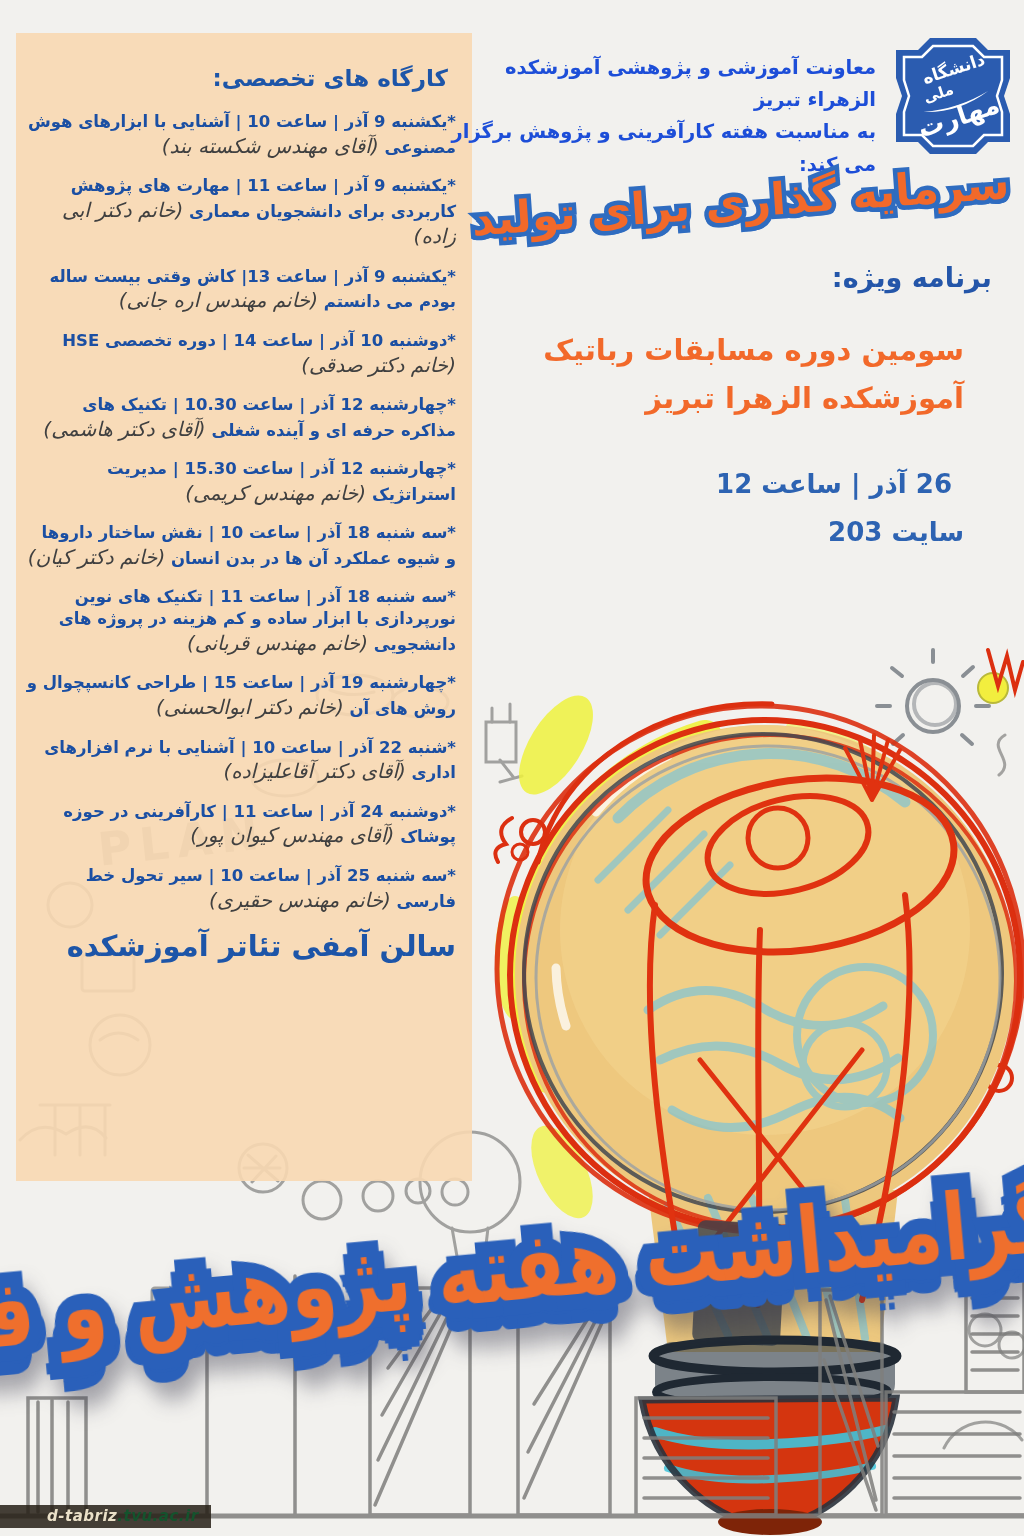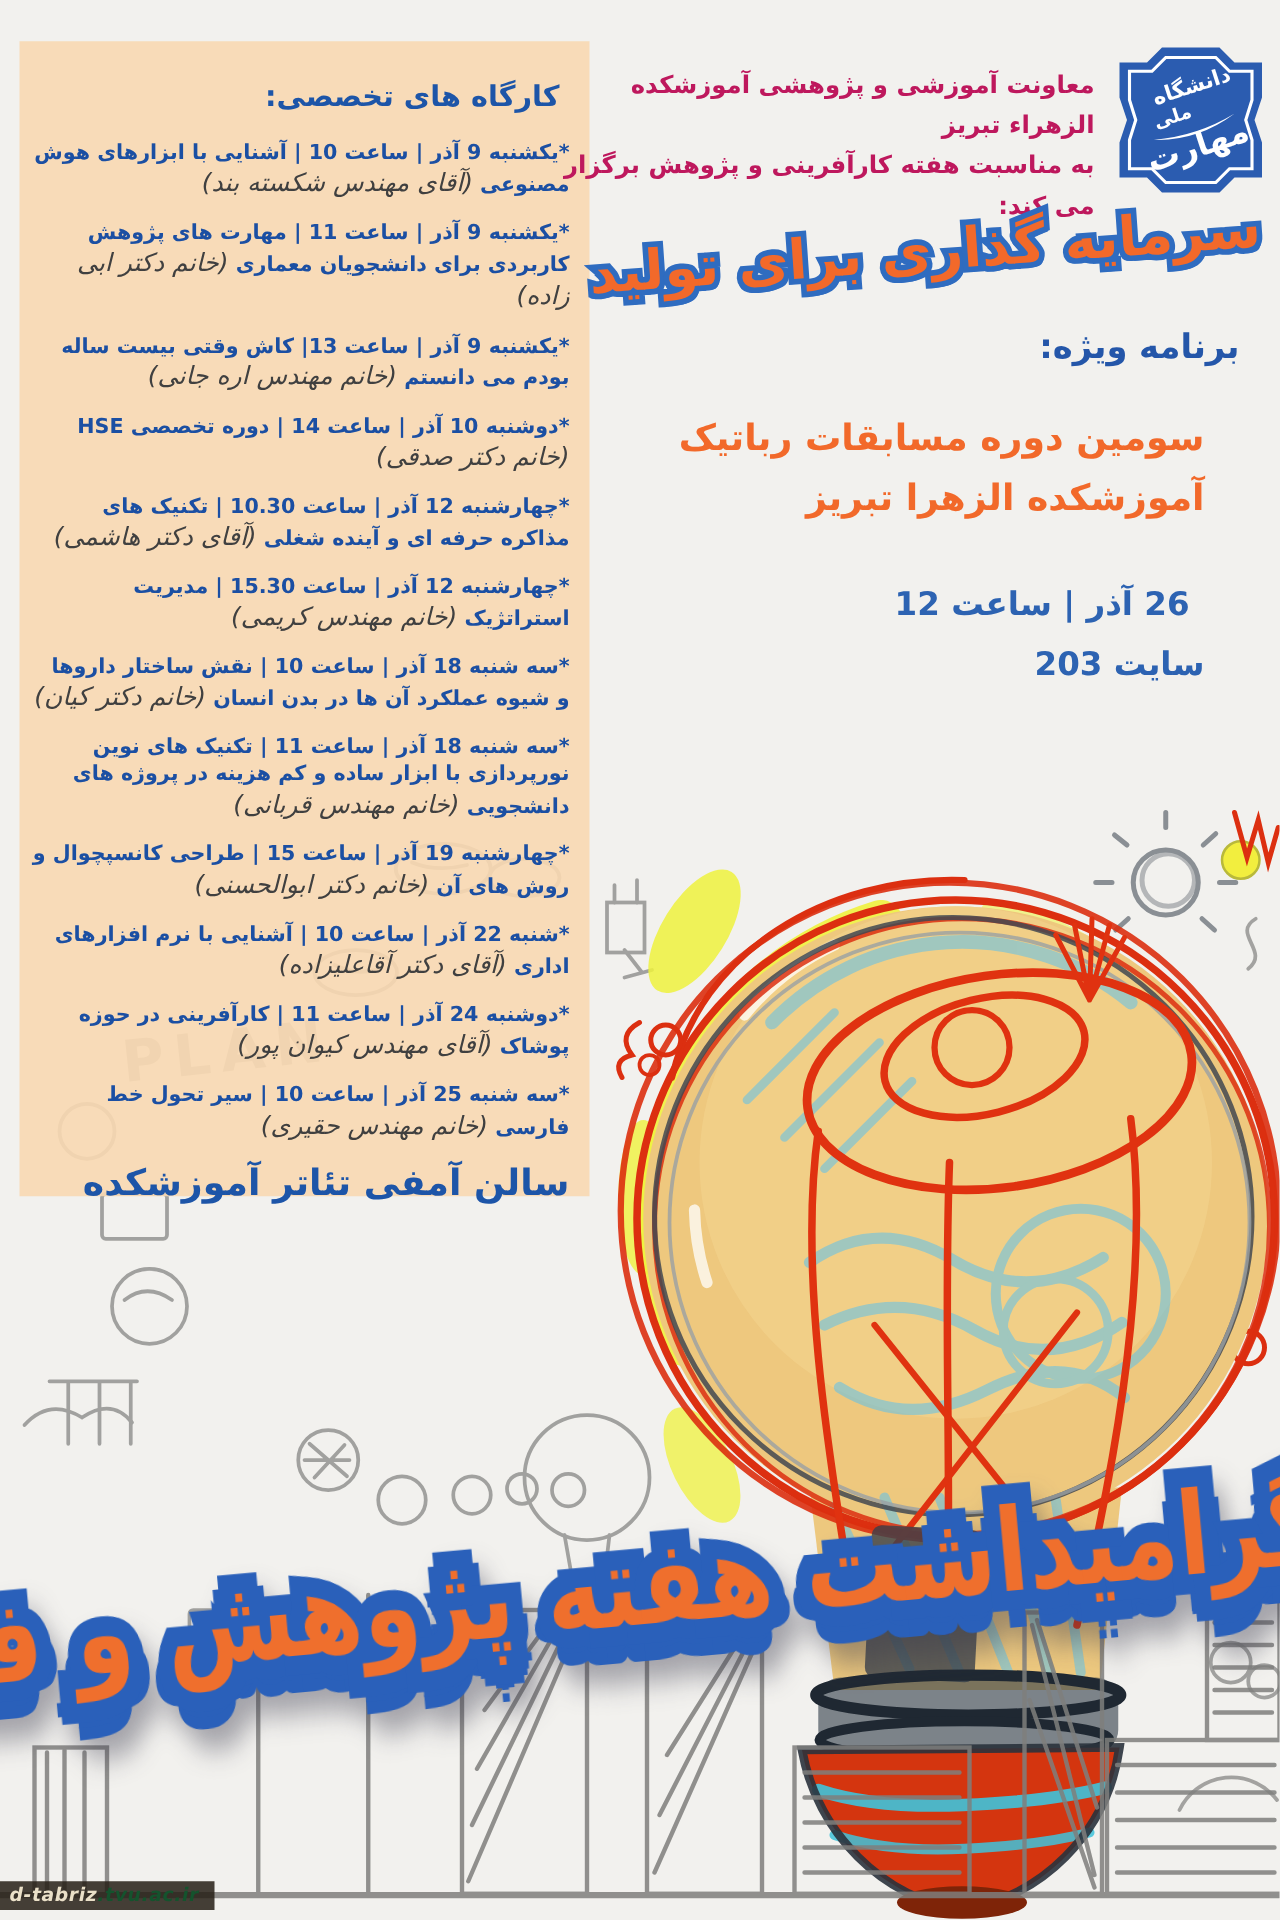--- a/index.html
+++ b/index.html
@@ -7,41 +7,41 @@
   .poster{
     position:relative;width:1024px;height:1536px;overflow:hidden;
     background:#f2f1ee;font-family:"DejaVu Sans",sans-serif;direction:rtl;
   }
   
   .bg-svg{position:absolute;inset:0;z-index:0;}
 
   
   .org-block{
     position:absolute;top:52px;right:148px;width:440px;z-index:12;
-    text-align:right;font-weight:bold;font-size:19.5px;line-height:1.65;color:#be185d;
+    text-align:right;font-weight:bold;font-size:19.5px;line-height:1.65;color:#1d4ed8;
   }
   .logo{position:absolute;top:34px;right:10px;width:122px;height:124px;z-index:12;}
 
   
   .main-title{position:absolute;top:150px;right:14px;width:560px;height:92px;z-index:13;transform:rotate(-4deg);transform-origin:right center;}
   .main-title .layer{position:absolute;top:0;right:0;width:100%;text-align:right;font-size:44px;font-weight:bold;white-space:nowrap;line-height:1.5;}
   .main-title .back{color:#2f6cc0;-webkit-text-stroke:9px #2f6cc0;text-shadow:3px 4px 0 #2f6cc0,-3px 4px 0 #2f6cc0;}
   .main-title .front{color:#f2692a;}
 
   
   .special{position:absolute;top:262px;right:32px;width:600px;z-index:12;text-align:right;}
   .special-label{font-size:27px;font-weight:bold;color:#2456a9;margin:0 0 34px;}
   .special-title{font-size:29px;font-weight:bold;color:#f2692a;line-height:1.65;margin:0;padding-left:0;padding-right:0;margin-right:0;}
   .special-title div{padding-right:28px;}
   .special-datetime{margin:46px 40px 0 0;font-size:26px;font-weight:bold;color:#2d63b2;}
   .special-location{margin:18px 28px 0 0;font-size:26px;font-weight:bold;color:#2d63b2;}
 
   
   .panel{
-    position:absolute;top:33px;left:16px;width:456px;height:924px;z-index:10;
+    position:absolute;top:33px;left:16px;width:456px;height:1148px;z-index:10;
     background:rgba(248,216,177,0.9);box-sizing:border-box;
     padding:30px 16px 0 10px;
   }
   .panel-heading{font-size:23px;font-weight:bold;color:#1d55a8;text-align:right;margin:2px 8px 20px 0;}
   .ws-item{margin:0 0 16px;font-size:16.5px;line-height:1.32;text-align:right;color:#1b4fa3;font-weight:bold;}
   .ws-presenter{font-weight:normal;color:#404040;font-size:20px;font-style:italic;}
   .venue{margin-top:10px;text-align:right;font-size:29px;font-weight:bold;color:#1d55a8;}
 
   
   .banner{
@@ -52,21 +52,21 @@
   .banner .layer{position:absolute;top:20px;left:0;width:100%;text-align:center;font-size:75px;font-weight:bold;white-space:nowrap;}
   .banner .back{color:#2a60ba;-webkit-text-stroke:26px #2a60ba;text-shadow:0 16px 0 #2a60ba,0 -12px 0 #2a60ba,16px 8px 0 #2a60ba,-16px 8px 0 #2a60ba,0 24px 0 #2a60ba;}
   .banner .front{color:#ef6f2d;}
 
   
   .watermark{
     position:absolute;left:0;bottom:8px;z-index:40;direction:ltr;
     background:rgba(38,30,21,0.85);padding:2px 12px 3px 8px;
     font-style:italic;font-weight:bold;font-size:15px;letter-spacing:0.5px;
   }
-  .watermark .site{color:#eae0c8;}
+  .watermark .site{color:#eae0c8;margin-left:39px;}
   .watermark .domain{color:#14532d;}
 </style>
 </head>
 <body>
 
 <div class="poster">
 
   <svg class="bg-svg" width="1024" height="1536" viewBox="0 0 1024 1536" aria-hidden="true">
 
     <g stroke="#8e8e8c" stroke-width="3" fill="none" opacity="0.8" stroke-linecap="round">

